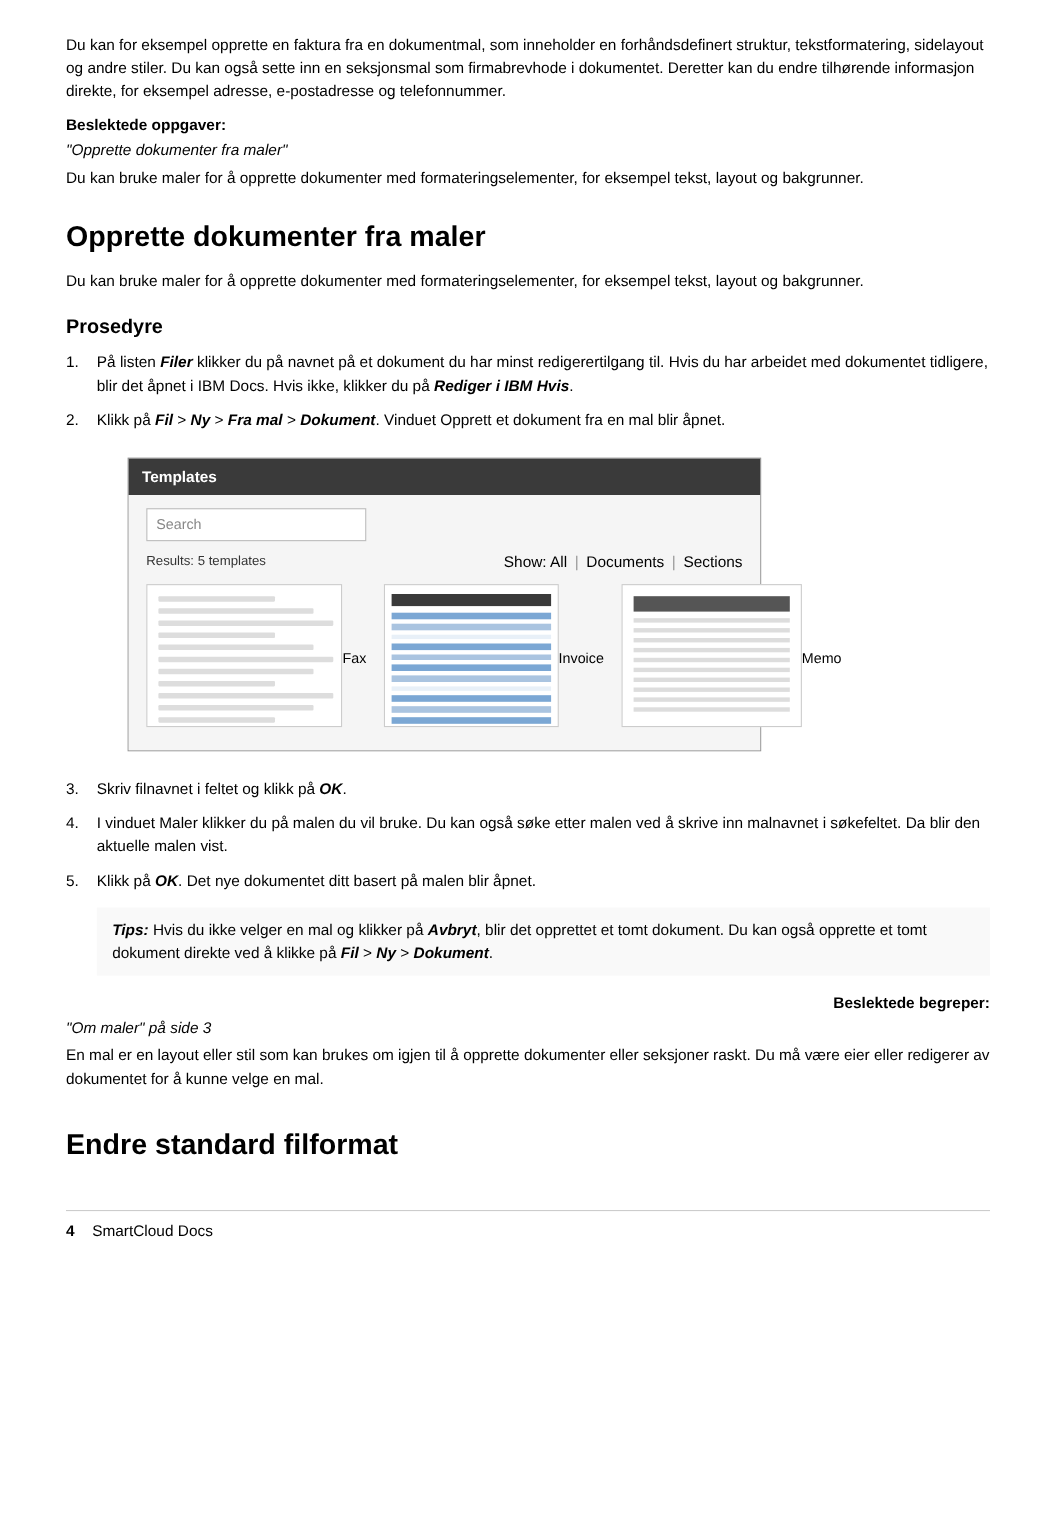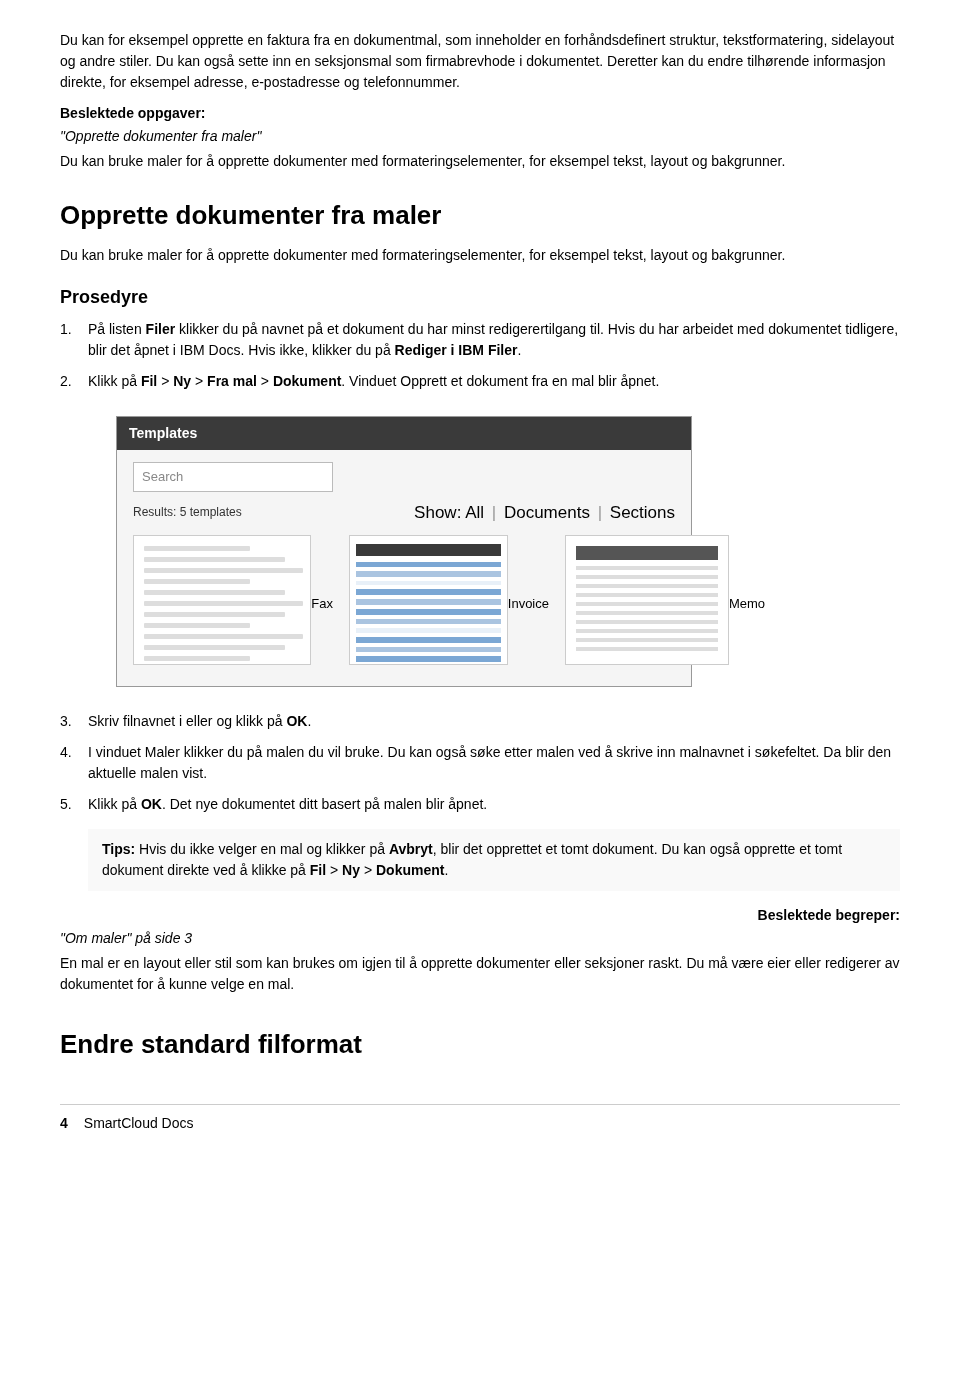--- a/index.html
+++ b/index.html
@@ -53,21 +53,21 @@
       display: flex;
       margin-bottom: 10px;
     }
     .procedure-list > li .step-num {
       min-width: 28px;
       font-weight: normal;
     }
     .procedure-list > li .step-content {
       flex: 1;
     }
-    .bold-inline { font-weight: bold; }
+    .bold-inline { font-weight: bold; font-style: italic; }
     
     .templates-mockup {
       border: 1px solid #999;
       background: #f5f5f5;
       margin: 14px 5px 14px 28px;
       padding: 0;
       width: 576px;
     }
     .templates-header {
       background: #3a3a3a;
@@ -91,21 +91,21 @@
     }
     .results-row {
       display: flex;
       justify-content: space-between;
       align-items: center;
       font-size: 12px;
       color: #333;
       margin-bottom: 10px;
     }
     .show-options {
-      font-size: 17px;
+      font-size: 14px;
       color: #333;
       text-align: center;
     }
     .show-options span { color: #000; }
     .show-options .sep { color: #999; margin: 0 3px; }
     .template-thumbnails {
       display: flex;
       gap: 16px;
       margin-top: 6px;
     }
@@ -225,21 +225,21 @@
 
   <p class="section-intro">Du kan bruke maler for å opprette dokumenter med formateringselementer, for eksempel tekst, layout og bakgrunner.</p>
 
   <h2 class="sub-heading">Prosedyre</h2>
 
   <ol class="procedure-list">
 
     <li>
       <span class="step-num">1.</span>
       <span class="step-content">
-        <span>På listen </span><span class="bold-inline">Filer</span><span> klikker du på navnet på et dokument du har minst redigerertilgang til. Hvis du har arbeidet med dokumentet tidligere, blir det åpnet i IBM Docs. Hvis ikke, klikker du på </span><span class="bold-inline">Rediger i IBM Filer</span><span>.</span>
+        <span>På listen </span><span class="bold-inline">Filer</span><span> klikker du på navnet på et dokument du har minst redigerertilgang til. Hvis du har arbeidet med dokumentet tidligere, blir det åpnet i IBM Docs. Hvis ikke, klikker du på </span><span class="bold-inline">Rediger i IBM Hvis</span><span>.</span>
       </span>
     </li>
 
     <li>
       <span class="step-num">2.</span>
       <span class="step-content">
         <span>Klikk på </span><span class="bold-inline">Fil</span><span> &gt; </span><span class="bold-inline">Ny</span><span> &gt; </span><span class="bold-inline">Fra mal</span><span> &gt; </span><span class="bold-inline">Dokument</span><span>. Vinduet Opprett et dokument fra en mal blir åpnet.</span>
       </span>
     </li>
 
@@ -310,21 +310,21 @@
               <span class="template-label">Memo</span>
             </div>
           </div>
         </div>
       </div>
     </li>
 
     <li>
       <span class="step-num">3.</span>
       <span class="step-content">
-        <span>Skriv filnavnet i eller og klikk på </span><span class="bold-inline">OK</span><span>.</span>
+        <span>Skriv filnavnet i feltet og klikk på </span><span class="bold-inline">OK</span><span>.</span>
       </span>
     </li>
 
     <li>
       <span class="step-num">4.</span>
       <span class="step-content">I vinduet Maler klikker du på malen du vil bruke. Du kan også søke etter malen ved å skrive inn malnavnet i søkefeltet. Da blir den aktuelle malen vist.</span>
     </li>
 
     <li>
       <span class="step-num">5.</span>

